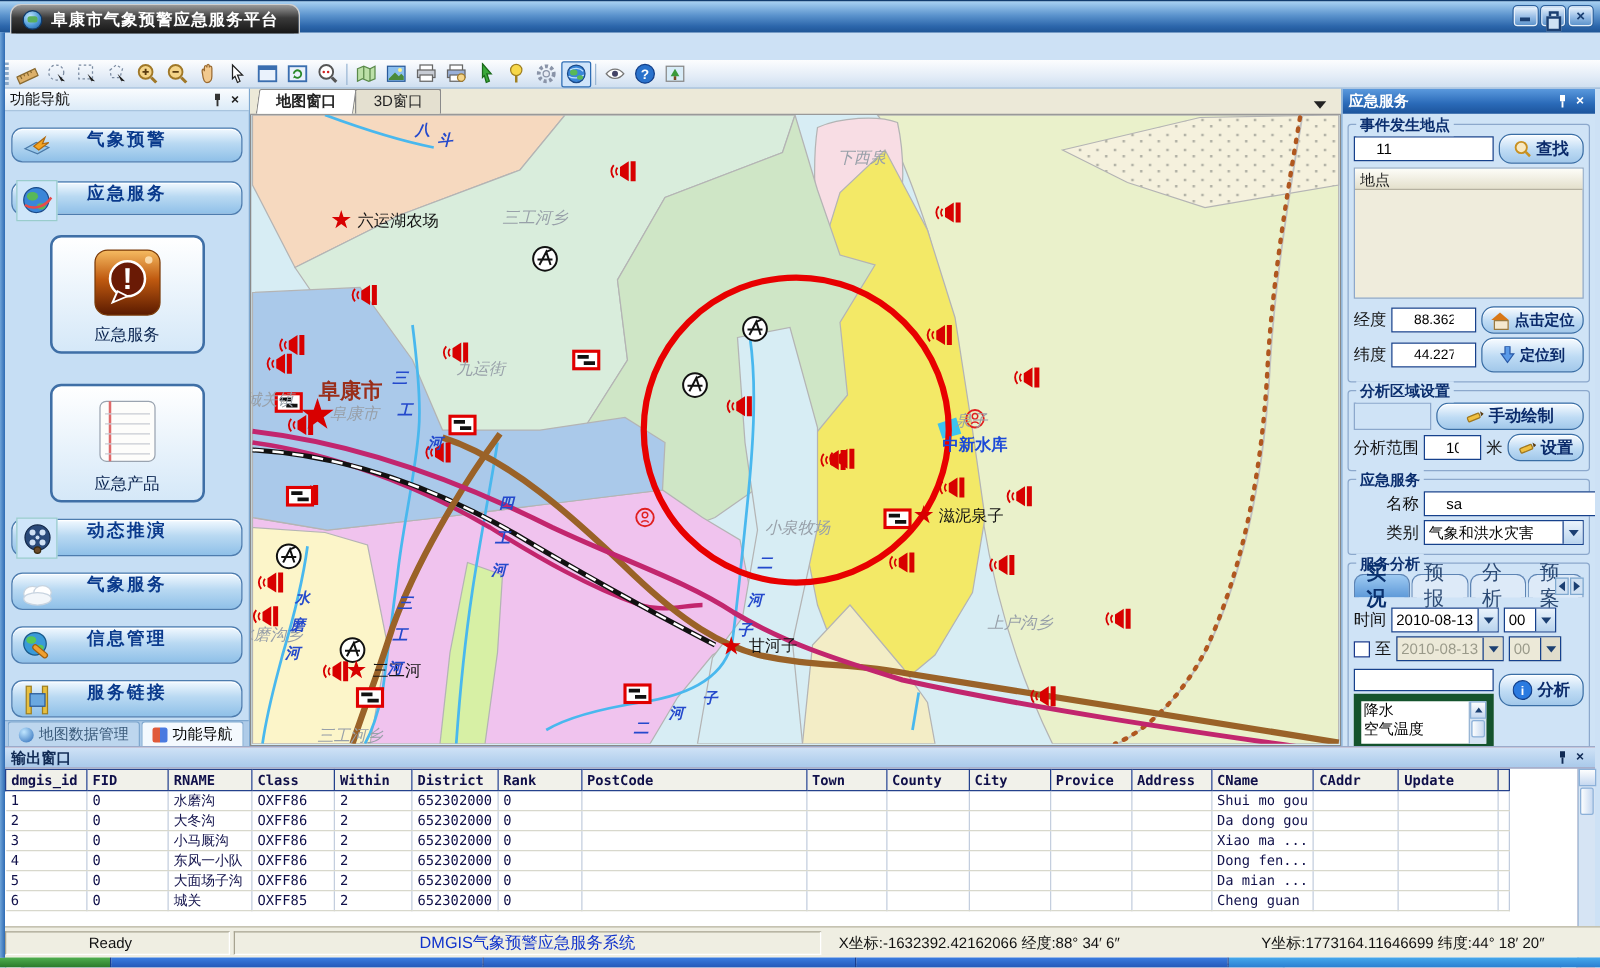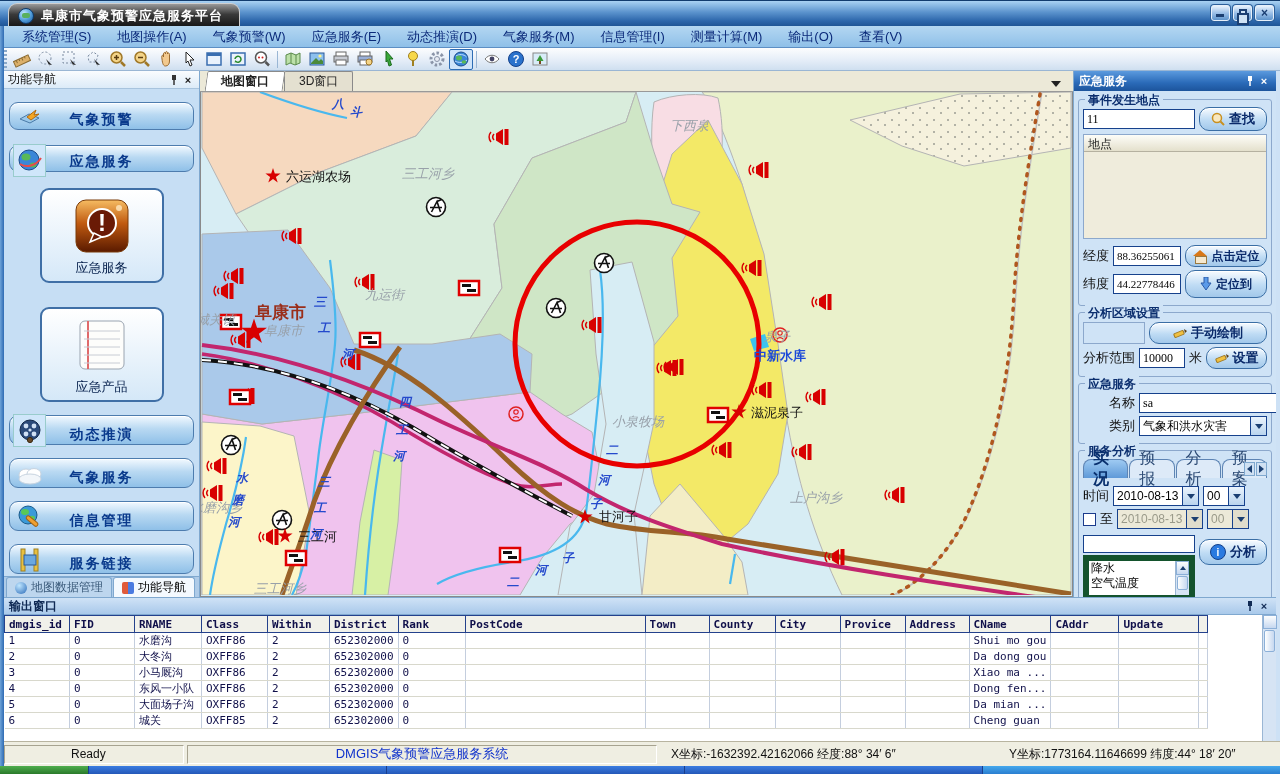--- a/index.html
+++ b/index.html
@@ -33,21 +33,21 @@
   .tbtn{width:24px;height:21px;display:flex;align-items:center;justify-content:center;border:1px solid transparent;border-radius:2px;}
   .tbtn.active{border:1px solid #2d6cb4;background:#cfe4fa;}
   .tsep{width:1px;height:17px;background:#9ab6d4;margin:0 3px;}
   .tbtn svg{display:block;}
 
   
   .leftpanel{position:absolute;left:4px;top:71px;width:196px;height:526px;background:#c6def4;border-right:1px solid #7fa8cf;display:flex;flex-direction:column;}
   .lp-header{height:20px;background:linear-gradient(180deg,#fafcfe,#dcebf8);border-bottom:1px solid #a8c4de;display:flex;align-items:center;padding:0 4px;font-size:12px;color:#111;}
   .lp-header .sp{flex:1;}
   .mini-ico{width:14px;height:14px;display:flex;align-items:center;justify-content:center;color:#222;font-weight:bold;font-size:11px;}
-  .navpill{position:relative;height:30px;margin:13px 5px 2px 5px;border:1px solid #4d7cae;border-radius:9px;background:linear-gradient(180deg,#f2f9ff 0%,#b9d9f2 45%,#8fc0e8 100%);display:flex;align-items:flex-end;justify-content:center;font-size:14px;font-weight:bold;color:#0a3a8c;letter-spacing:2px;box-shadow:inset 0 1px 0 #fff;}
+  .navpill{position:relative;height:30px;margin:13px 5px 2px 5px;border:1px solid #4d7cae;border-radius:9px;background:linear-gradient(180deg,#f2f9ff 0%,#b9d9f2 45%,#8fc0e8 100%);display:flex;align-items:flex-start;justify-content:center;font-size:14px;font-weight:bold;color:#0a3a8c;letter-spacing:2px;box-shadow:inset 0 1px 0 #fff;}
   .navpill .np-ico{position:absolute;left:3px;top:-2px;width:33px;height:33px;display:flex;align-items:center;justify-content:center;}
   .np-ico.boxed{background:#cfe6fa;border:1px solid #9cc;}
   .bigarea{flex:1;display:flex;flex-direction:column;align-items:center;gap:24px;padding-top:14px;}
   .bigbtn{width:124px;border:2px solid #3f6fa6;border-radius:9px;background:linear-gradient(180deg,#ffffff 0%,#d5e8f8 100%);display:flex;flex-direction:column;align-items:center;padding:8px 4px 4px 4px;gap:5px;}
   .bigbtn .blabel{font-size:13px;color:#08224e;}
   .lp-tabs{height:22px;background:#aecbe8;border-top:1px solid #7fa8cf;display:flex;align-items:flex-end;padding-left:2px;gap:1px;}
   .lp-tab{height:20px;display:flex;align-items:center;gap:4px;padding:0 8px;font-size:12px;border:1px solid #7fa8cf;border-bottom:none;border-radius:3px 3px 0 0;background:#bdd6ee;color:#3a5a7a;}
   .lp-tab.active{background:#f4f9fe;color:#000;}
   .ticon{width:12px;height:12px;border-radius:2px;}
 
@@ -68,21 +68,21 @@
 
   
   .rightpanel{position:absolute;left:1073px;top:71px;width:203px;height:526px;background:#cfe3f6;border-left:1px solid #7fa8cf;display:flex;flex-direction:column;overflow:hidden;}
   .rp-header{height:20px;background:linear-gradient(180deg,#5b9ade 0%,#2a6ab8 60%,#1c549c 100%);color:#fff;font-weight:bold;font-size:12px;display:flex;align-items:center;padding:0 5px;flex:none;}
   .rp-header .sp{flex:1;}
   .rp-header .mini-ico{color:#fff;}
   .rp-body{flex:1;padding:2px 4px;display:flex;flex-direction:column;}
   .grp{border:1px solid #8ca8cc;border-radius:3px;position:relative;margin-top:6px;padding:6px 4px 4px 4px;}
   .grp-label{position:absolute;top:-8px;left:6px;background:#cfe3f6;padding:0 3px;font-size:12px;font-weight:bold;color:#0b2e6e;}
   .row{display:flex;align-items:center;gap:4px;margin:3px 0;}
-  .inp{border:1px solid #16418c;background:#fff;height:20px;font-size:12px;padding:1px 3px;font-family:Liberation Serif, serif;white-space:nowrap;overflow:hidden;}
+  .inp{border:1px solid #16418c;background:#fff;height:20px;font-size:12px;padding:1px 17px;font-family:Liberation Sans, sans-serif;white-space:nowrap;overflow:hidden;}
   .lbl{font-size:13px;color:#111;white-space:nowrap;}
   .pillbtn{border:1px solid #3a6ea5;border-radius:10px;background:linear-gradient(180deg,#f7fbff 0%,#bedbf4 55%,#a2c8ea 100%);color:#0a2a6a;font-weight:bold;font-size:13px;display:flex;align-items:center;justify-content:center;gap:4px;height:24px;box-shadow:inset 0 1px 0 #fff;white-space:nowrap;}
   .listbox{border:1px solid #8ca8cc;background:#efecdc;}
   .listbox .lb-head{height:17px;background:linear-gradient(180deg,#fdfdf8,#e4e0cc);border-bottom:1px solid #b5b1a0;font-size:12px;padding:1px 4px;color:#222;}
   .seldd{border:1px solid #16418c;background:#fff;height:20px;display:flex;align-items:center;font-size:12px;}
   .seldd .sd-txt{flex:1;padding:0 3px;white-space:nowrap;overflow:hidden;}
   .seldd .sd-btn{width:16px;height:100%;background:linear-gradient(180deg,#eaf3fc,#b9d4ee);border-left:1px solid #16418c;display:flex;align-items:center;justify-content:center;}
   .seldd .sd-btn::after{content:"";width:0;height:0;border-left:4px solid transparent;border-right:4px solid transparent;border-top:5px solid #1b3f72;}
   .seldd.disabled{background:#ece9d8;color:#9a9a8a;}
   .seldd.disabled .sd-btn{background:#e0ddcc;}
@@ -150,32 +150,20 @@
         </div>
       <div class="wbtn">
           <span class="g-max"></span>
         </div>
       <div class="wbtn">
           <span class="g-x">×</span>
         </div>
     </div>
   </div>
 
-  <div class="menubar">
-    <span class="menu-item">系统管理(S)</span>
-    <span class="menu-item">地图操作(A)</span>
-    <span class="menu-item">气象预警(W)</span>
-    <span class="menu-item">应急服务(E)</span>
-    <span class="menu-item">动态推演(D)</span>
-    <span class="menu-item">气象服务(M)</span>
-    <span class="menu-item">信息管理(I)</span>
-    <span class="menu-item">测量计算(M)</span>
-    <span class="menu-item">输出(O)</span>
-    <span class="menu-item">查看(V)</span>
-  </div>
 
   <div class="toolbar">
     <div class="grip"></div>
     <div class="tbtn">
         <svg width="18" height="18">
           <g transform="rotate(-25 9 11)">
             <rect x="1" y="8" width="16" height="6" fill="#dcb06a" stroke="#8a6a30"></rect>
             <path d="M4 8v3M7 8v2M10 8v3M13 8v2" stroke="#8a6a30"></path>
           </g>
         </svg>

